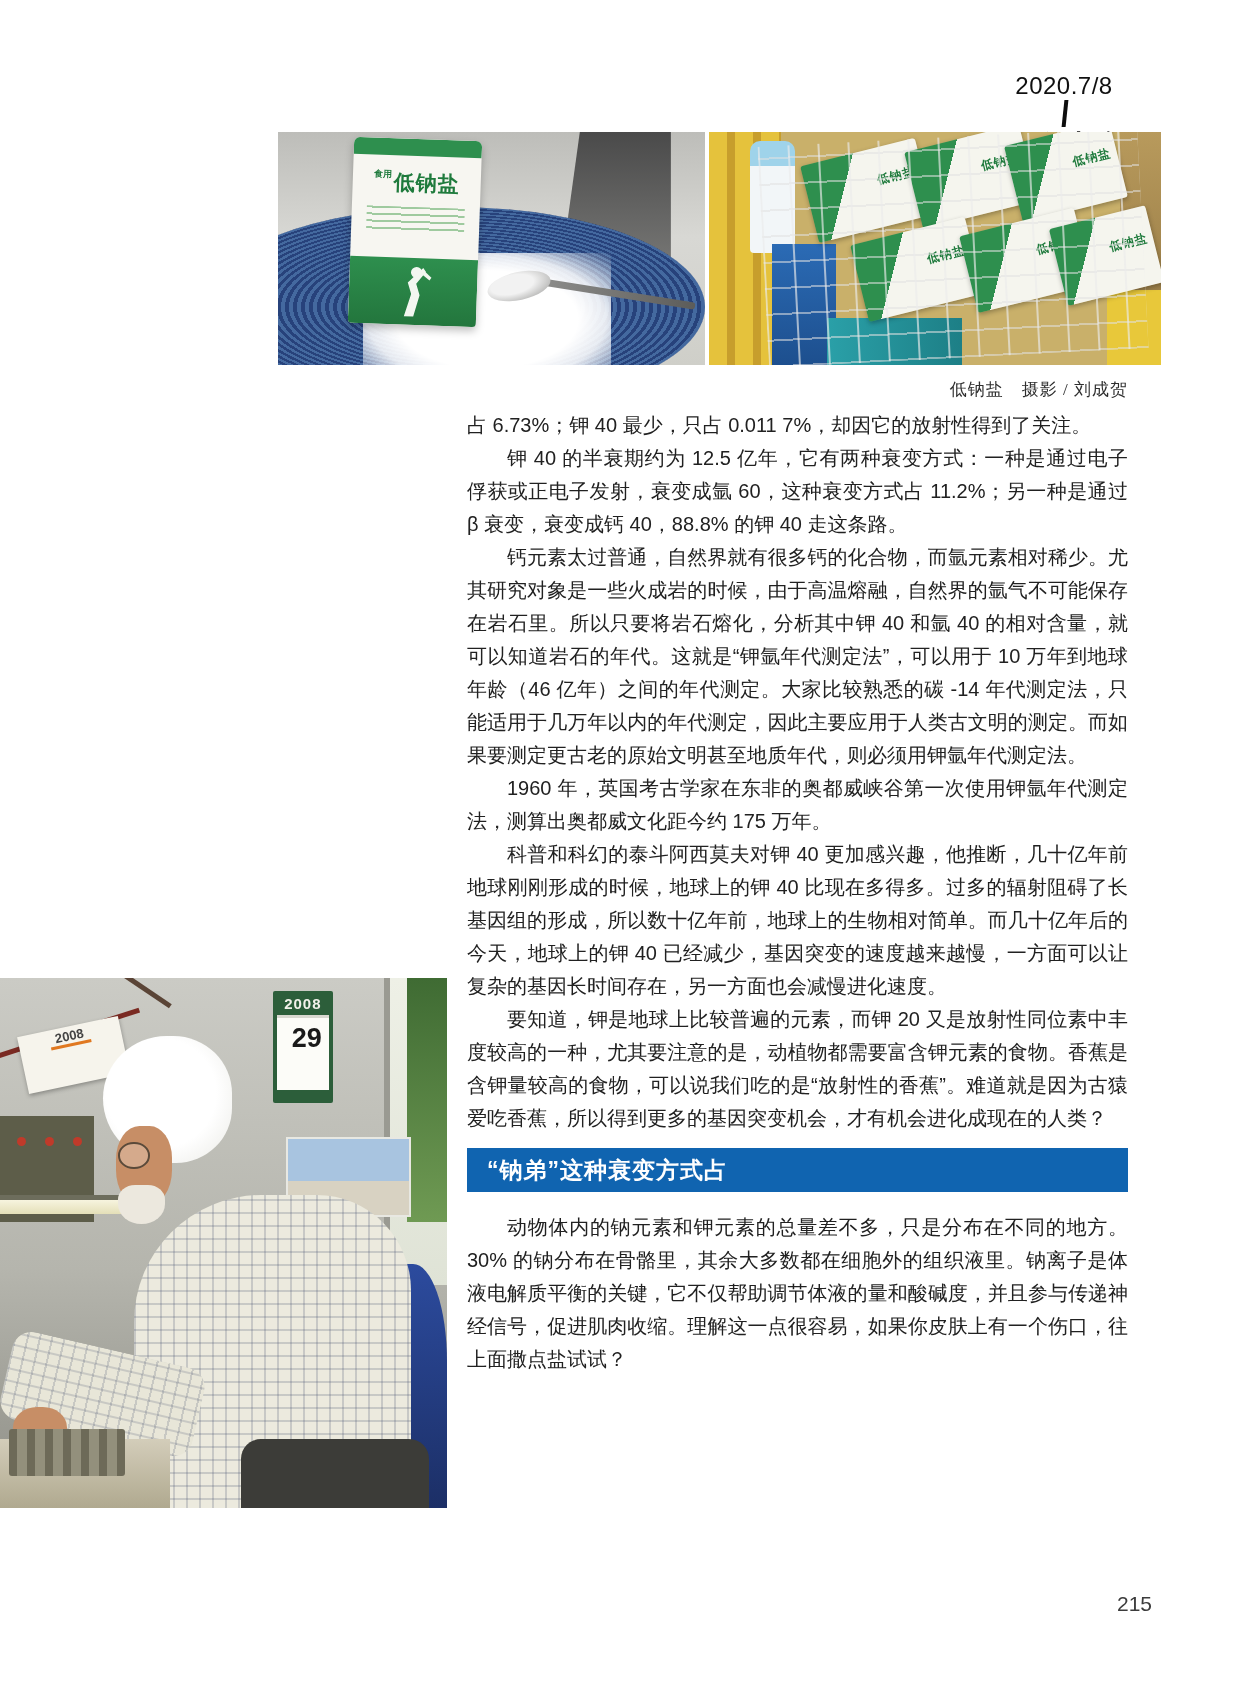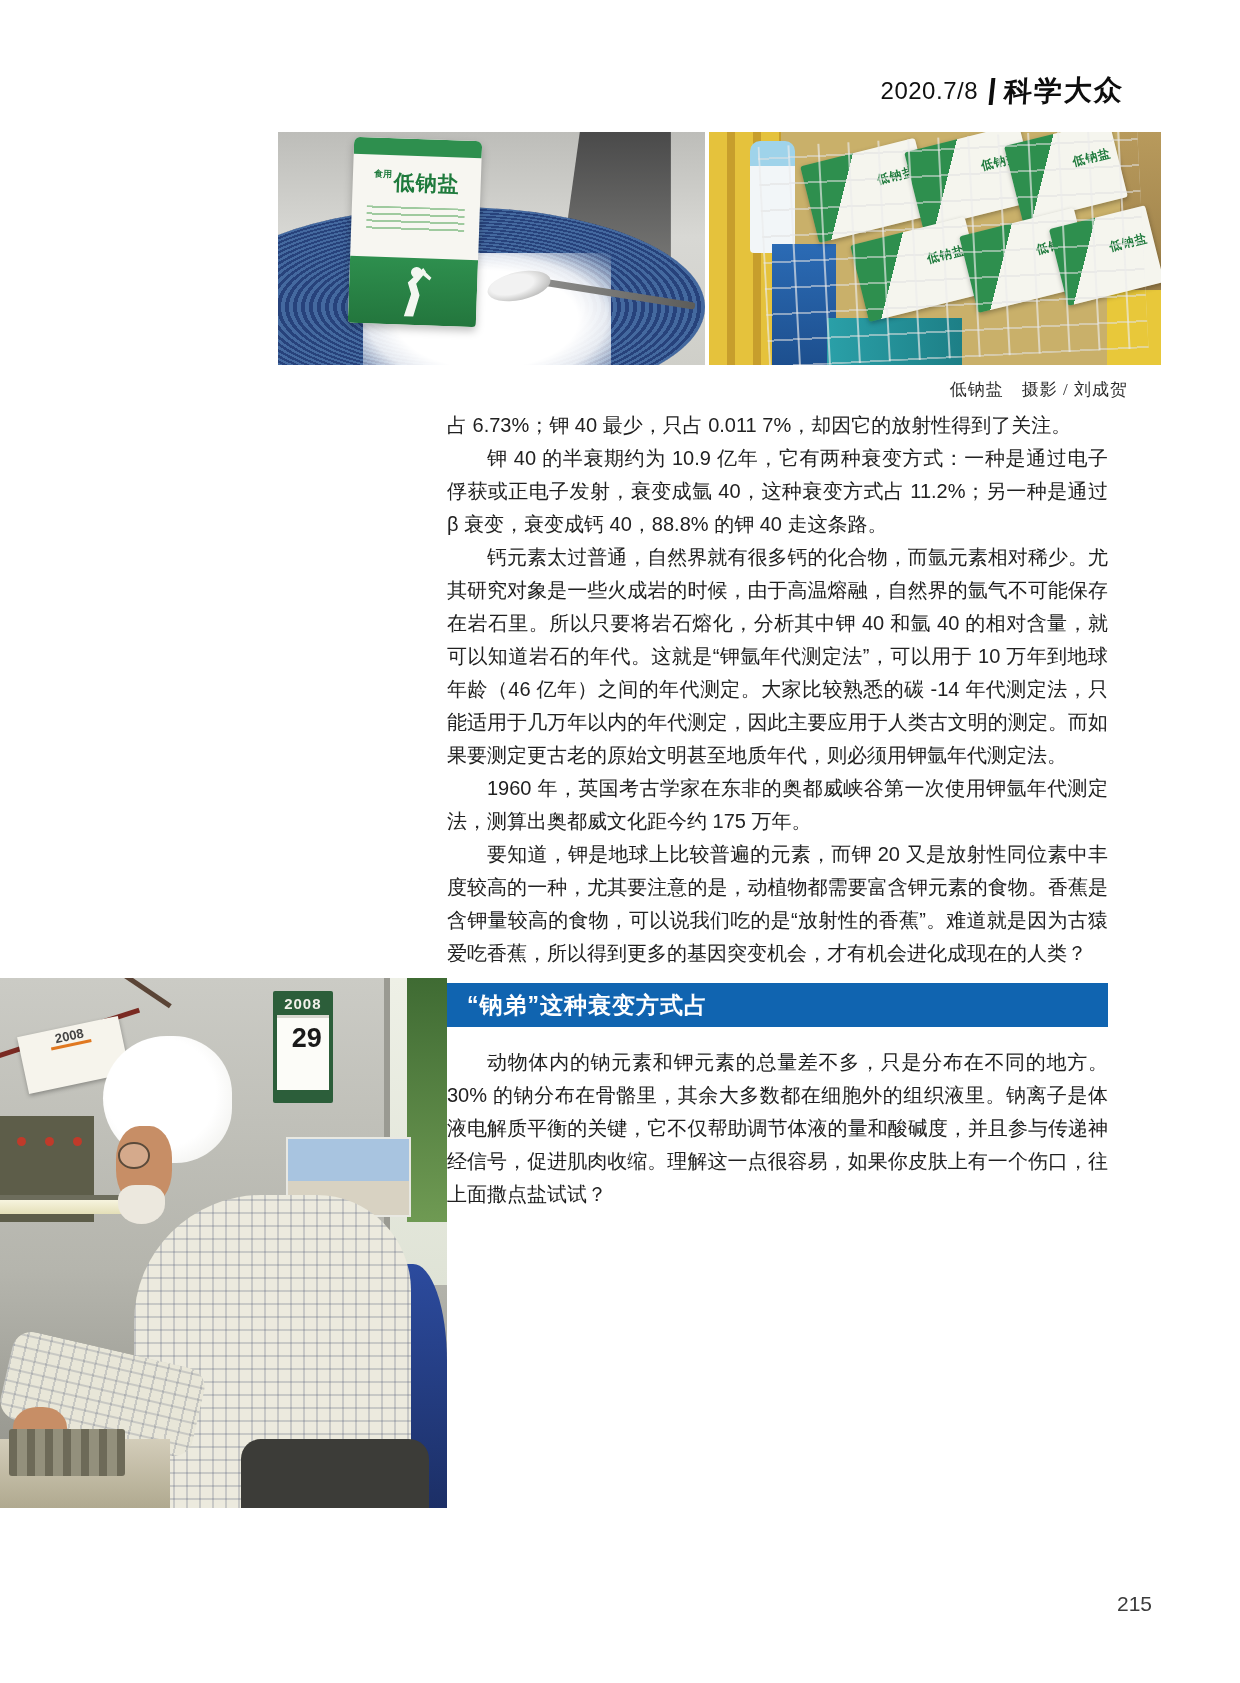--- a/index.html
+++ b/index.html
@@ -4,21 +4,21 @@
 <style>
   * { box-sizing: border-box; }
   html,body { margin:0; padding:0; background:#e9e9e9; }
   .page {
     position:relative; width:1240px; height:1683px; margin:0 auto;
     background:#ffffff; overflow:hidden;
     font-family:"Liberation Sans", sans-serif; color:#1f1f1f;
   }
 
   
-  .masthead { position:absolute; top:72px; right:116px; display:flex; align-items:center; }
+  .masthead { position:absolute; top:72px; right:116px; display:flex; align-items:center;flex-direction:column; }
   .issue { font-size:24px; color:#101010; letter-spacing:0.5px; }
   .mast-bar { width:4px; height:27px; background:#0d0d0d; margin:0 10px 0 12px; transform:skewX(-6deg); }
   .mast-logo { font-family:"Liberation Serif", serif; font-weight:900; font-size:28px; color:#0d0d0d; transform:skewX(-4deg) rotate(-1deg); letter-spacing:2px; }
 
   
   .fig { position:absolute; top:132px; height:233px; overflow:hidden; }
   .fig-left { left:278px; width:427px; background:linear-gradient(180deg,#bdbdb9 0%,#d8d8d4 45%,#cfcfc9 100%); }
   .fig-right { left:709px; width:452px; background:#c9b06a; }
 
   
@@ -100,21 +100,21 @@
   .om-chair { position:absolute; right:0; top:54%; width:19%; height:46%; background:linear-gradient(180deg,#2c4b9e,#1c2f66); border-radius:40% 40% 0 0; }
   .om-socket { position:absolute; left:34%; top:56%; width:15%; height:7%; background:#e9e7df; border-radius:4px; }
   .om-socket::before, .om-socket::after { content:""; position:absolute; top:25%; width:38%; height:50%; border-radius:50%; background:#cfcdc2; border:1px solid #9a988c; }
   .om-socket::before { left:6%; } .om-socket::after { right:6%; }
   .om-desk { position:absolute; left:0; bottom:0; width:38%; height:13%; background:linear-gradient(180deg,#d3cdba,#b0a98f); }
   .om-clutter { position:absolute; left:2%; bottom:6%; width:26%; height:9%; background:repeating-linear-gradient(90deg,#6d6a58 0 8px, #93907c 8px 18px); border-radius:3px; }
   .om-pants { position:absolute; right:4%; bottom:0; width:42%; height:13%; background:#3c3c38; border-radius:20px 20px 0 0; }
   .om-wallpic { position:absolute; left:64%; top:30%; width:28%; height:15%; background:linear-gradient(180deg,#a8c4e0 0 55%, #d8d2c2 55% 100%); border:2px solid #e8e8e2; }
 
   
-  .article { position:absolute; left:447px; top:409px; width:661px; font-size:20px; line-height:33px; text-align:justify; color:#212121; }
+  .article { position:absolute; left:467px; top:409px; width:661px; font-size:20px; line-height:33px; text-align:justify; color:#212121; }
   .article p { margin:0; text-indent:2em; }
   .article p.cont { text-indent:0; }
   .section-banner { margin:13px 0 19px 0; height:44px; line-height:44px; background:#1064b0; color:#ffffff; font-size:23px; font-weight:bold; padding-left:20px; letter-spacing:1px; }
 
   
   .page-number { position:absolute; left:1072px; top:1592px; width:80px; text-align:right; font-size:21px; color:#3c3c3c; }
 </style>
 </head>
 <body>
 
@@ -210,23 +210,24 @@
     <div class="om-face"></div>
     <div class="om-glasses"></div>
     <div class="om-beard"></div>
     <div class="om-desk"></div>
     <div class="om-clutter"></div>
     <div class="om-pants"></div>
   </div>
 
   <div class="article">
     <p class="cont">占 6.73%；钾 40 最少，只占 0.011 7%，却因它的放射性得到了关注。</p>
-    <p>钾 40 的半衰期约为 10.9 亿年，它有两种衰变方式：一种是通过电子俘获或正电子发射，衰变成氩 40，这种衰变方式占 11.2%；另一种是通过 β 衰变，衰变成钙 40，88.8% 的钾 40 走这条路。</p>
+    <p>钾 40 的半衰期约为 12.5 亿年，它有两种衰变方式：一种是通过电子俘获或正电子发射，衰变成氩 60，这种衰变方式占 11.2%；另一种是通过 β 衰变，衰变成钙 40，88.8% 的钾 40 走这条路。</p>
     <p>钙元素太过普通，自然界就有很多钙的化合物，而氩元素相对稀少。尤其研究对象是一些火成岩的时候，由于高温熔融，自然界的氩气不可能保存在岩石里。所以只要将岩石熔化，分析其中钾 40 和氩 40 的相对含量，就可以知道岩石的年代。这就是“钾氩年代测定法”，可以用于 10 万年到地球年龄（46 亿年）之间的年代测定。大家比较熟悉的碳 -14 年代测定法，只能适用于几万年以内的年代测定，因此主要应用于人类古文明的测定。而如果要测定更古老的原始文明甚至地质年代，则必须用钾氩年代测定法。</p>
     <p>1960 年，英国考古学家在东非的奥都威峡谷第一次使用钾氩年代测定法，测算出奥都威文化距今约 175 万年。</p>
+    <p>科普和科幻的泰斗阿西莫夫对钾 40 更加感兴趣，他推断，几十亿年前地球刚刚形成的时候，地球上的钾 40 比现在多得多。过多的辐射阻碍了长基因组的形成，所以数十亿年前，地球上的生物相对简单。而几十亿年后的今天，地球上的钾 40 已经减少，基因突变的速度越来越慢，一方面可以让复杂的基因长时间存在，另一方面也会减慢进化速度。</p>
     <p>要知道，钾是地球上比较普遍的元素，而钾 20 又是放射性同位素中丰度较高的一种，尤其要注意的是，动植物都需要富含钾元素的食物。香蕉是含钾量较高的食物，可以说我们吃的是“放射性的香蕉”。难道就是因为古猿爱吃香蕉，所以得到更多的基因突变机会，才有机会进化成现在的人类？</p>
     <div class="section-banner">“钠弟”这种衰变方式占</div>
     <p>动物体内的钠元素和钾元素的总量差不多，只是分布在不同的地方。30% 的钠分布在骨骼里，其余大多数都在细胞外的组织液里。钠离子是体液电解质平衡的关键，它不仅帮助调节体液的量和酸碱度，并且参与传递神经信号，促进肌肉收缩。理解这一点很容易，如果你皮肤上有一个伤口，往上面撒点盐试试？</p>
   </div>
 
   <div class="page-number">215</div>
 
 </div>
 
 </body></html>

